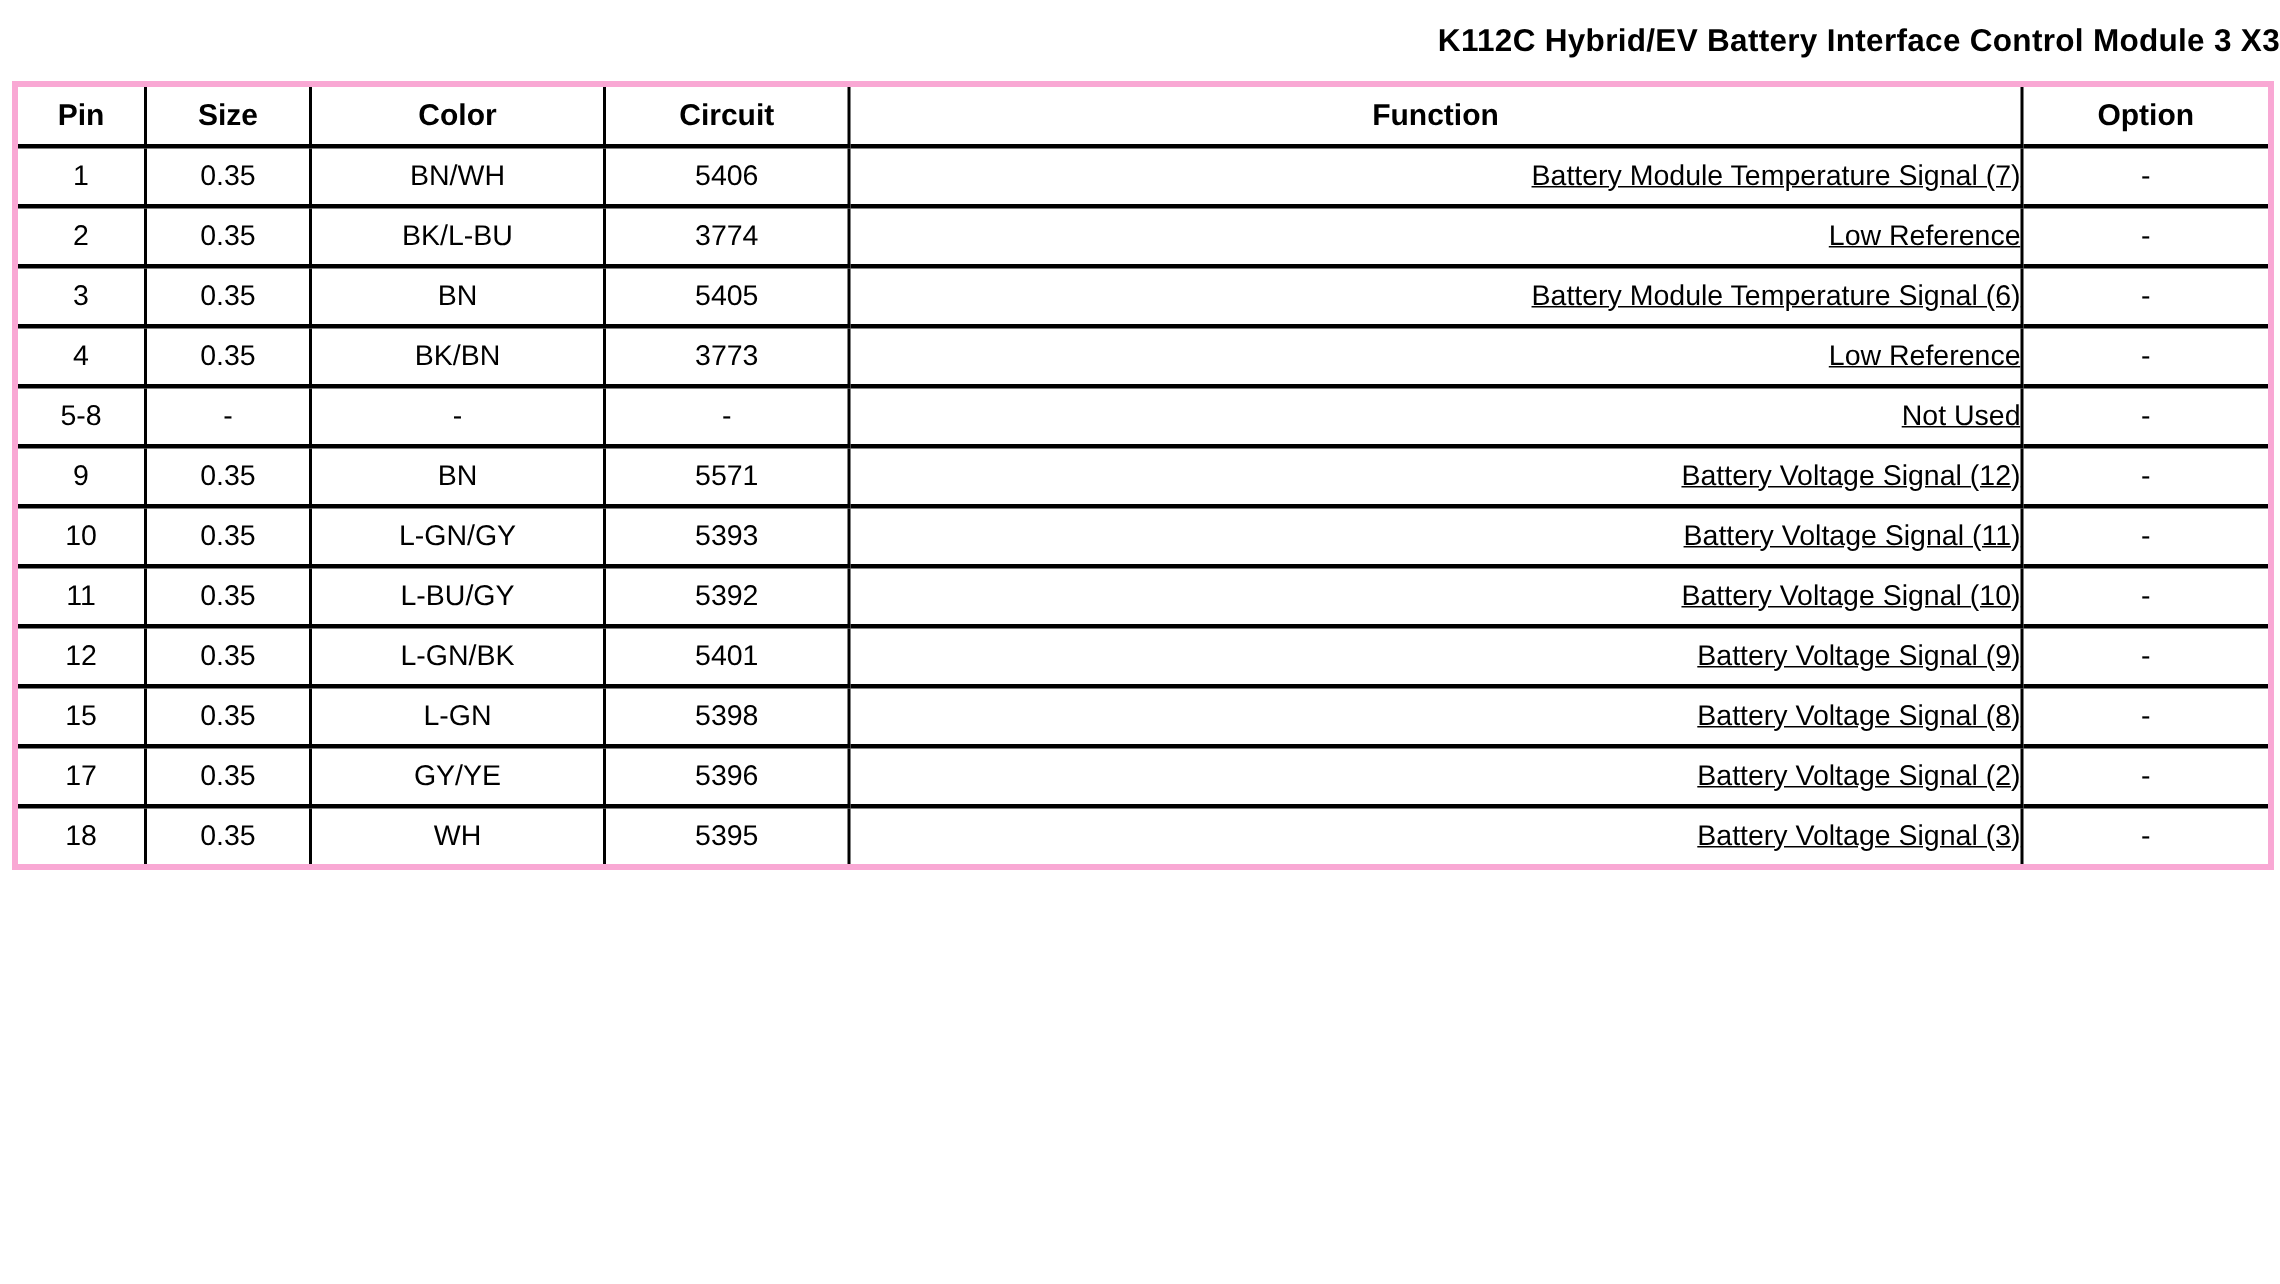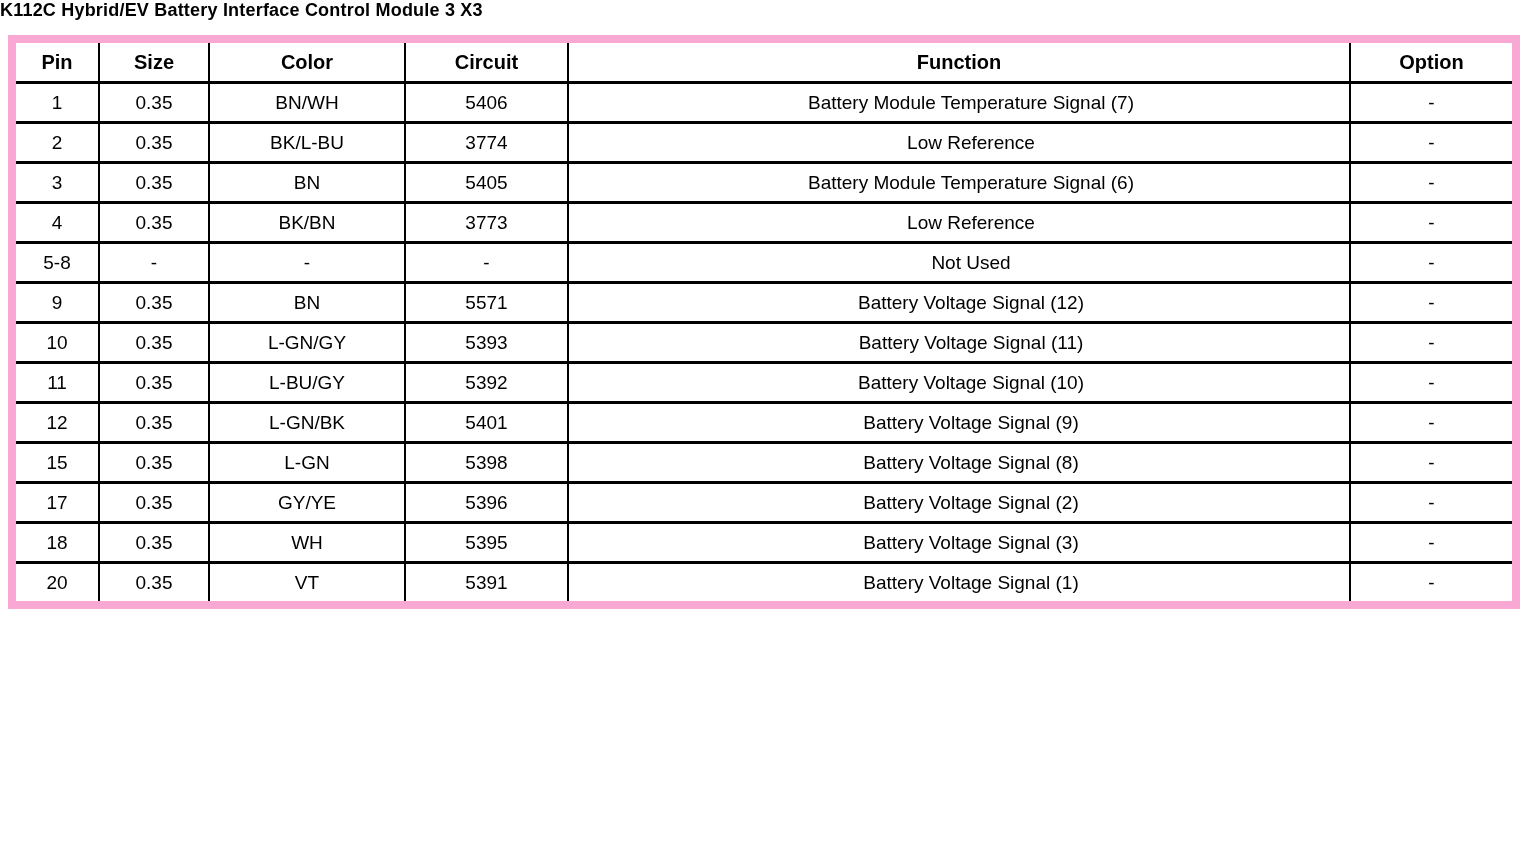--- a/index.html
+++ b/index.html
@@ -8,32 +8,32 @@
     background: #ffffff;
   }
   body {
     width: 1520px;
     height: 856px;
     font-family: "Liberation Sans", sans-serif;
     color: #000000;
     overflow: hidden;
   }
   .doc-title {
-    text-align: left;
+    text-align: right;
     font-weight: bold;
-    font-size: 18px;
-    padding-top: 0;
+    font-size: 21px;
+    padding-top: 16px;
     letter-spacing: 0.2px;
   }
   table.pinout {
     border-collapse: collapse;
     table-layout: fixed;
     width: 1504px;
     margin: 14px 0 0 8px;
-    border: 8px solid #f9a8d4;
+    border: 4px solid #f9a8d4;
   }
   table.pinout th,
   table.pinout td {
     border-left: 2px solid #000000;
     border-right: 2px solid #000000;
     border-top: 3px solid #000000;
     border-bottom: 3px solid #000000;
     overflow: hidden;
     white-space: nowrap;
     vertical-align: middle;
@@ -45,22 +45,23 @@
     height: 38px;
     text-align: center;
   }
   table.pinout td {
     font-size: 19px;
     font-weight: normal;
     height: 37px;
     text-align: center;
   }
   table.pinout td.func-cell {
-    text-align: center;
+    text-align: right;
     padding-left: 24px;
+    text-decoration: underline;
   }
   col.c-pin     { width: 87px;  }
   col.c-size    { width: 110px; }
   col.c-color   { width: 196px; }
   col.c-circuit { width: 163px; }
   col.c-func    { width: 782px; }
   col.c-option  { width: 166px; }
 </style>
 </head>
 <body>
@@ -177,23 +178,15 @@
           <td>-</td>
         </tr>
         <tr>
           <td>18</td>
           <td>0.35</td>
           <td>WH</td>
           <td>5395</td>
           <td class="func-cell">Battery Voltage Signal (3)</td>
           <td>-</td>
         </tr>
-        <tr>
-          <td>20</td>
-          <td>0.35</td>
-          <td>VT</td>
-          <td>5391</td>
-          <td class="func-cell">Battery Voltage Signal (1)</td>
-          <td>-</td>
-        </tr>
       </tbody>
   </table>
 </div>
 
 </body></html>

